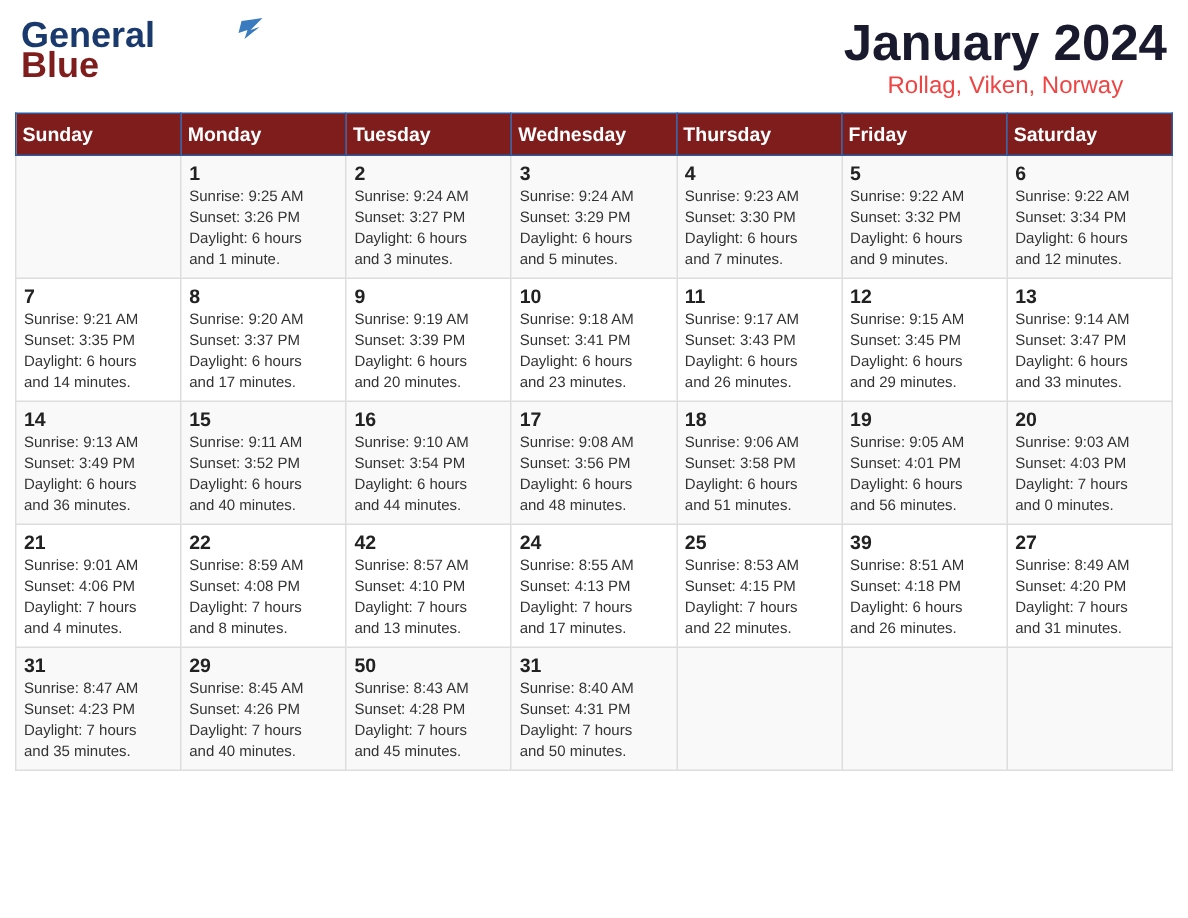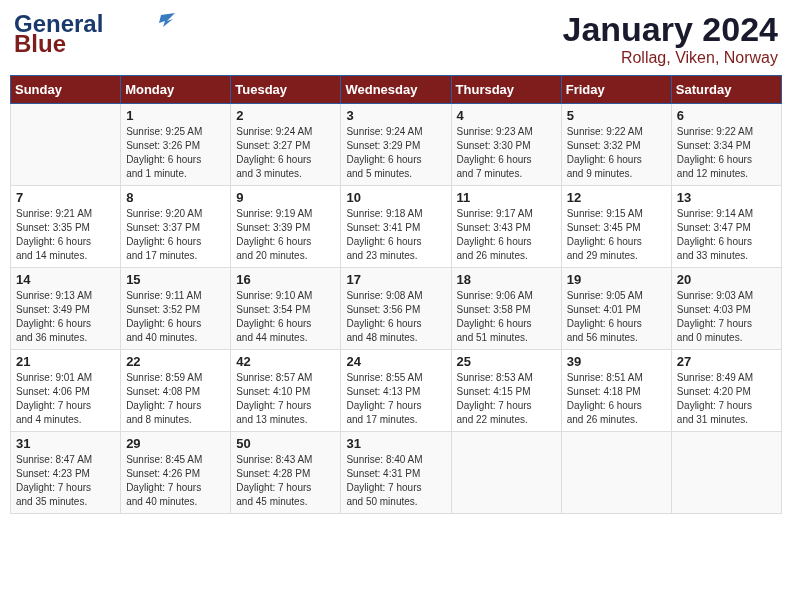--- a/index.html
+++ b/index.html
@@ -17,35 +17,34 @@
       margin-bottom: 8px;
       padding: 0 4px;
     }
     .logo {
       display: flex;
       flex-direction: column;
       align-items: flex-start;
     }
     .logo-line {
       display: flex;
-      align-items: center;
       gap: 48px;
     }
     .title-block {
-      text-align: right;
+      text-align: center;
     }
     .title-block h1 {
       font-size: 34px;
       font-weight: bold;
       color: #1a1a2e;
     }
     .title-block h2 {
       font-size: 16px;
       font-weight: normal;
-      color: #7f1d1d;
+      color: #ef4444;
     }
     table {
       width: 100%;
       border-collapse: collapse;
       table-layout: fixed;
     }
     thead tr th {
       background: #7f1d1d;
       color: #fff;
       font-size: 13px;

